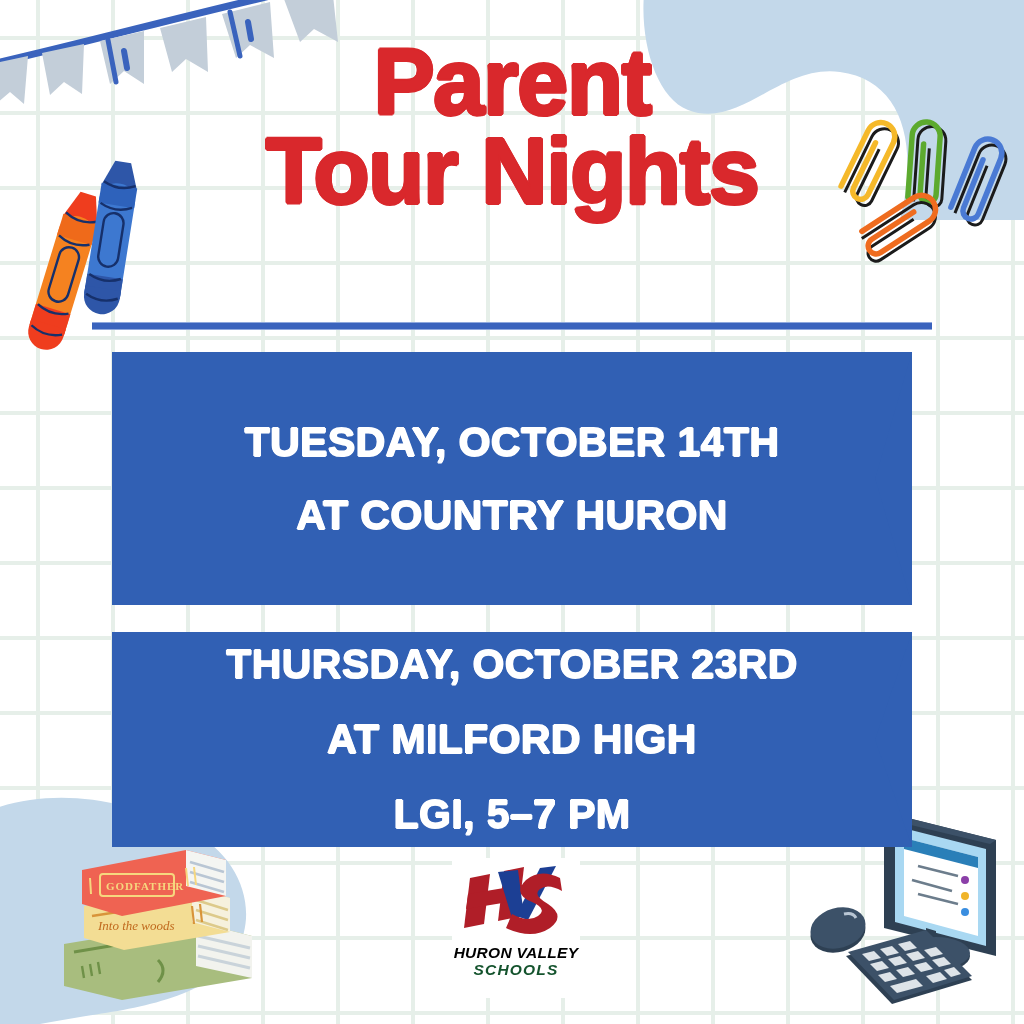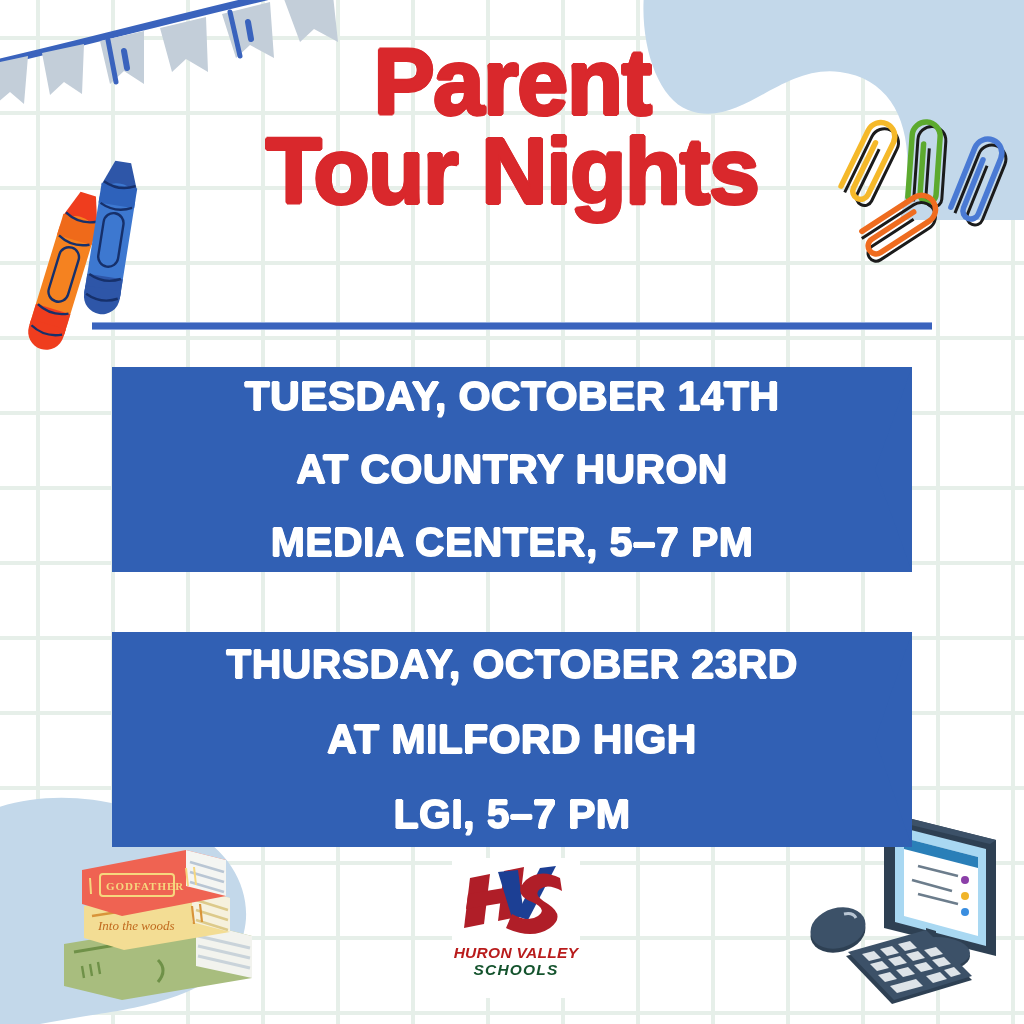--- a/index.html
+++ b/index.html
@@ -103,21 +103,21 @@
     font-family: "Liberation Sans", sans-serif;
     font-weight: bold;
     font-size: 41px;
     letter-spacing: 0.4px;
     line-height: 1.0;
     white-space: nowrap;
     text-shadow:
       0.8px 0 0 #fff, -0.8px 0 0 #fff,
       0 0.8px 0 #fff, 0 -0.8px 0 #fff;
   }
-  #banner-1 { top: 367px; height: 205px; }
+  #banner-1 { top: 352px; height: 253px; }
   #banner-1 .bline { margin: 16px 0; }
   #banner-2 { top: 632px; height: 215px; }
   #banner-2 .bline { margin: 17px 0; }
 
   
   .logo {
     position: absolute;
     left: 452px;
     top: 858px;
     width: 128px;
@@ -125,21 +125,21 @@
     background: #ffffff;
     z-index: 8;
     text-align: center;
   }
   .logo-mark { position: relative; height: 86px; }
   .logo-text1 {
     font-family: "Liberation Sans", sans-serif;
     font-weight: bold;
     font-style: italic;
     font-size: 15.5px;
-    color: #b91c1c;
+    color: #000000;
     letter-spacing: 0.3px;
     line-height: 1.1;
   }
   .logo-text2 {
     font-family: "Liberation Sans", sans-serif;
     font-weight: bold;
     font-style: italic;
     font-size: 15.5px;
     color: #14532d;
     letter-spacing: 1.2px;
@@ -354,21 +354,20 @@
     <div class="title-line">Tour Nights</div>
   </div>
   <div class="title-rule"></div>
 
   <div class="banner" id="banner-1">
     <div class="ribbon"></div>
     <div class="ribbon2"></div>
     <div class="lines">
       <div class="bline">TUESDAY, OCTOBER 14TH</div>
       <div class="bline">AT COUNTRY HURON</div>
-      <div class="bline">MEDIA CENTER, 5–7 PM</div>
     </div>
   </div>
 
   <div class="banner" id="banner-2">
     <div class="ribbon"></div>
     <div class="ribbon2"></div>
     <div class="lines">
       <div class="bline">THURSDAY, OCTOBER 23RD</div>
       <div class="bline">AT MILFORD HIGH</div>
       <div class="bline">LGI, 5–7 PM</div>

